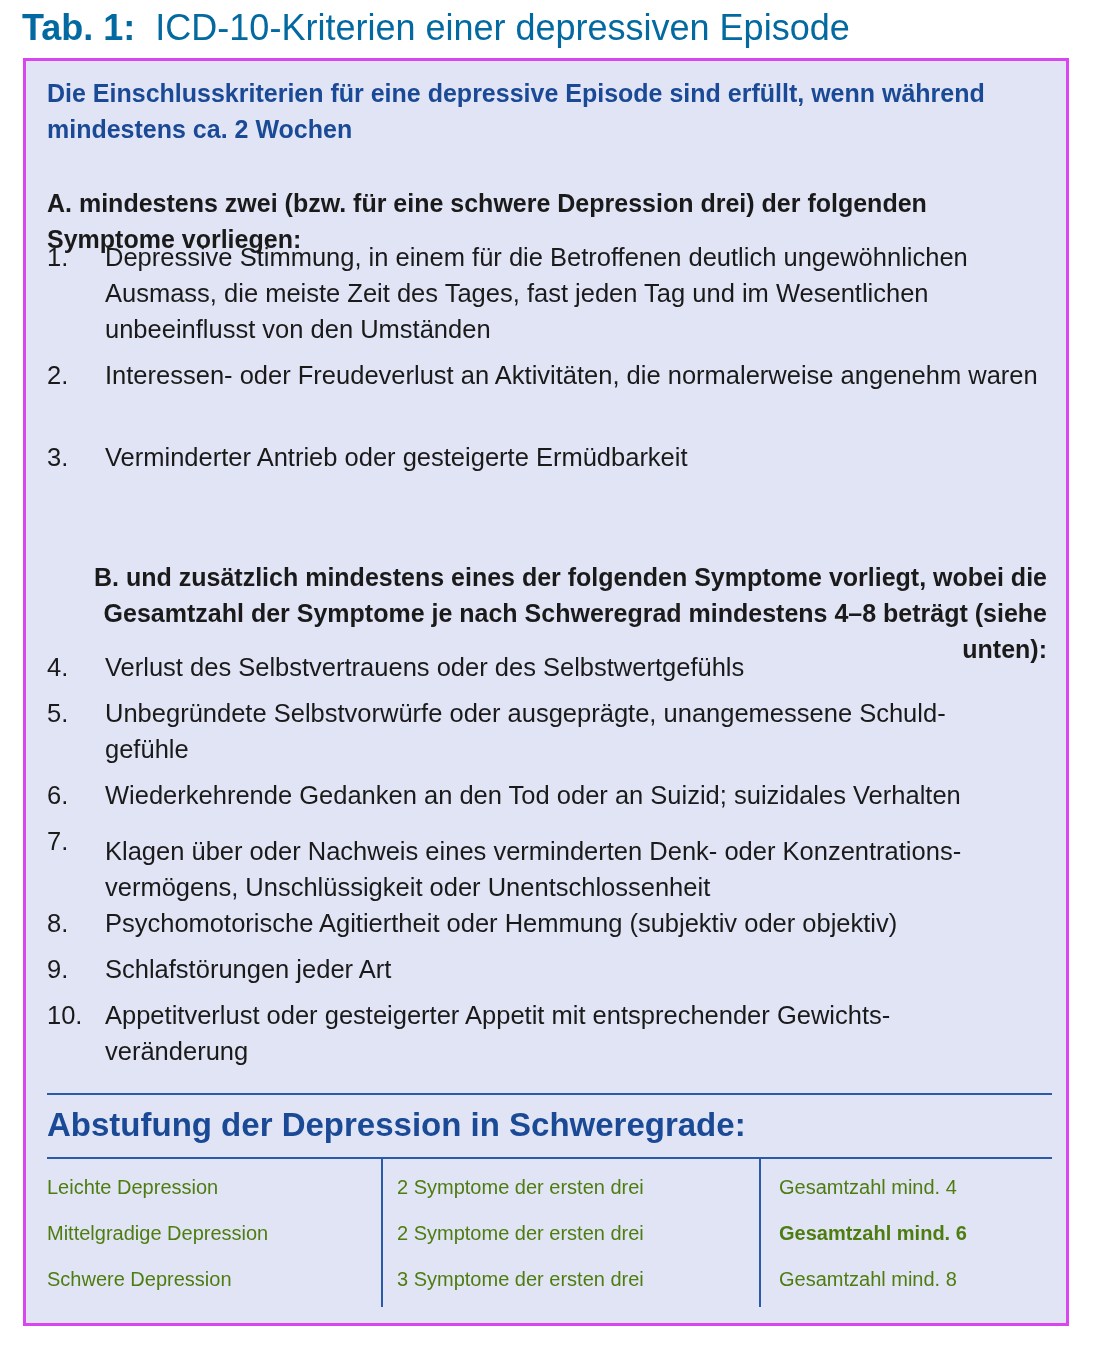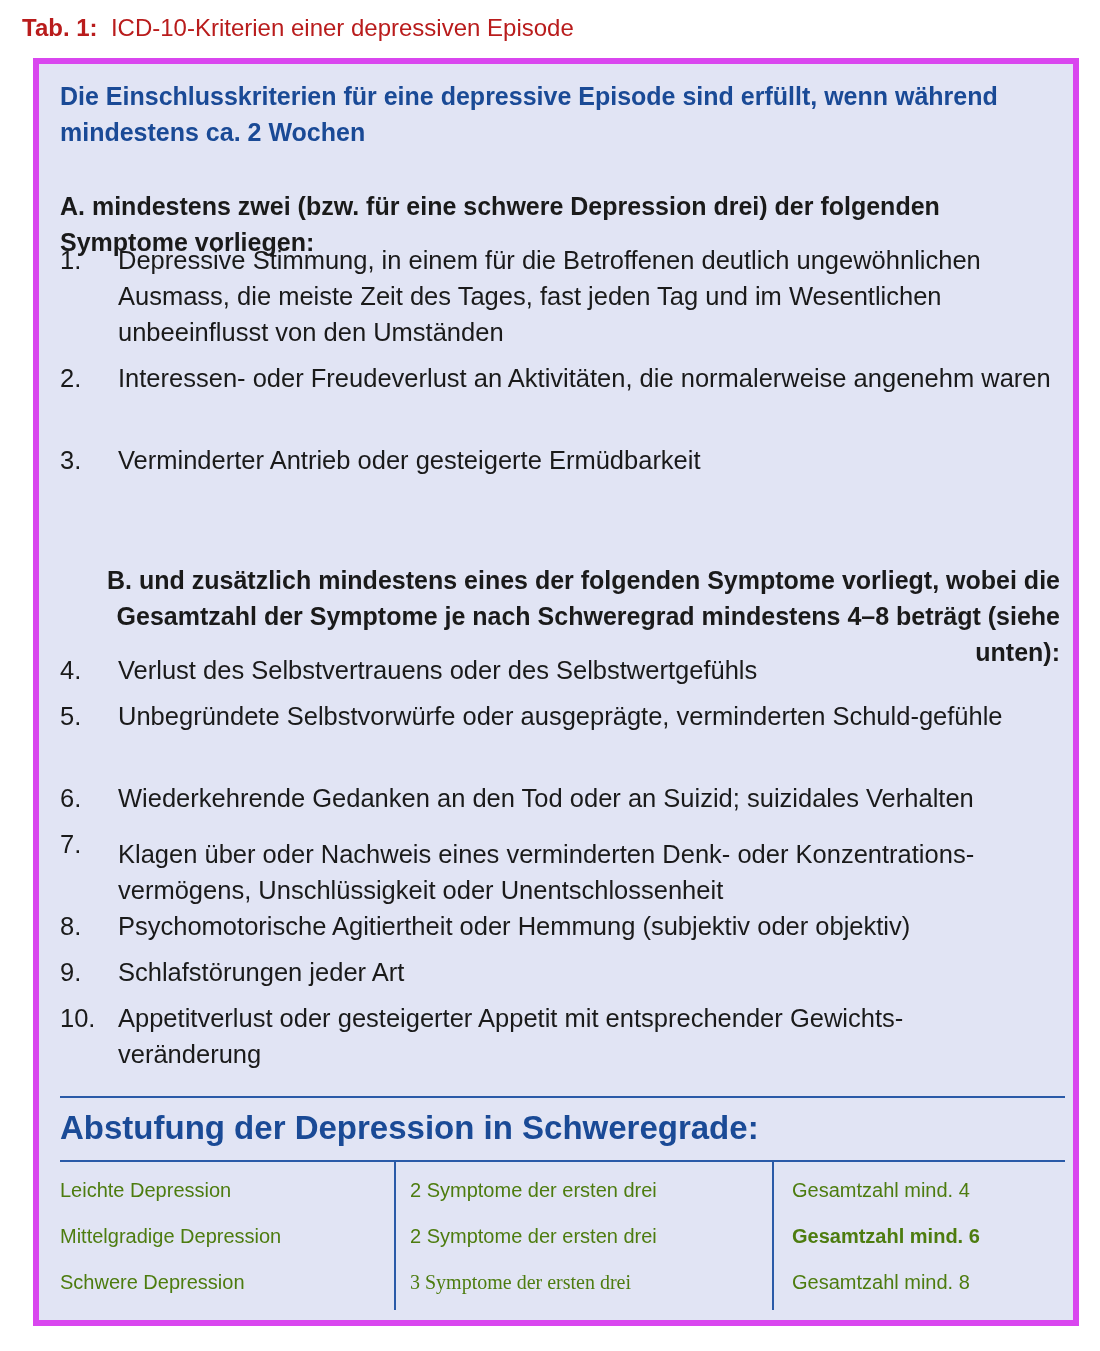--- a/index.html
+++ b/index.html
@@ -1,19 +1,19 @@
 <!DOCTYPE html>
 <html><head>
 <meta charset="utf-8">
 <style>
   html, body { margin: 0; padding: 0; background: #ffffff; }
   body { width: 1100px; height: 1351px; position: relative; font-family: "Liberation Sans", sans-serif; color: #1a1a1a; }
-  .caption { position: absolute; left: 22px; top: 10px; font-size: 24px; line-height: 36px; color: #b91c1c; white-space: nowrap; }
+  .caption { position: absolute; left: 22px; top: 10px; font-size: 36px; line-height: 36px; color: #0369a1; white-space: nowrap; }
   .caption .lbl { font-weight: bold; }
-  .box { position: absolute; left: 33px; top: 58px; width: 1046px; height: 1268px; background: #e1e4f4; border: 6px solid #d946ef; box-sizing: border-box; }
+  .box { position: absolute; left: 23px; top: 58px; width: 1046px; height: 1268px; background: #e1e4f4; border: 3px solid #d946ef; box-sizing: border-box; }
   .intro { position: absolute; left: 21px; top: 14px; width: 1000px; font-weight: bold; color: #1a4a96; font-size: 25px; line-height: 36px; }
   .sec-head { position: absolute; left: 21px; width: 1000px; font-weight: bold; font-size: 25px; line-height: 36px; color: #1a1a1a; margin-top: 28px; }
   .item { position: absolute; left: 21px; width: 1006px; font-size: 25.5px; line-height: 36px; color: #1a1a1a; }
   .item .num { position: absolute; left: 0; top: 0; width: 58px; }
   .item .txt { display: block; margin-left: 58px; }
   .hr { position: absolute; left: 21px; width: 1005px; height: 0; border-top: 2px solid #2a5aa8; }
   .grade-title { position: absolute; left: 21px; top: 1046px; font-weight: bold; color: #1a4a96; font-size: 33px; line-height: 36px; }
   .grid { position: absolute; left: 21px; top: 1096px; width: 1005px; height: 150px; }
   .vline { position: absolute; top: 0; height: 150px; width: 0; border-left: 2px solid #2a5aa8; }
   .cell { position: absolute; font-size: 20px; line-height: 36px; color: #4d7c0f; white-space: nowrap; }
@@ -45,21 +45,21 @@
   </div>
 
   <div class="sec-head" style="top:470px;text-align:right;">B. und zusätzlich mindestens eines der folgenden Symptome vorliegt, wobei die Gesamtzahl der Symptome je nach Schweregrad mindestens 4–8 beträgt (siehe unten):</div>
 
   <div class="item" style="top:588px;">
     <span class="num">4.</span>
     <span class="txt">Verlust des Selbstvertrauens oder des Selbstwertgefühls</span>
   </div>
   <div class="item" style="top:634px;">
     <span class="num">5.</span>
-    <span class="txt" style="width:900px;">Unbegründete Selbstvorwürfe oder ausgeprägte, verminderten Schuld-gefühle</span>
+    <span class="txt" style="width:900px;">Unbegründete Selbstvorwürfe oder ausgeprägte, unangemessene Schuld-gefühle</span>
   </div>
   <div class="item" style="top:716px;">
     <span class="num">6.</span>
     <span class="txt">Wiederkehrende Gedanken an den Tod oder an Suizid; suizidales Verhalten</span>
   </div>
   <div class="item" style="top:762px;">
     <span class="num">7.</span>
     <span class="txt" style="width:930px;margin-top:10px;">Klagen über oder Nachweis eines verminderten Denk- oder Konzentrations-vermögens, Unschlüssigkeit oder Unentschlossenheit</span>
   </div>
   <div class="item" style="top:844px;">
@@ -87,16 +87,16 @@
 
     <div class="cell" style="left:0; top:12px;">Leichte Depression</div>
     <div class="cell" style="left:350px; top:12px;">2 Symptome der ersten drei</div>
     <div class="cell" style="left:732px; top:12px;">Gesamtzahl mind. 4</div>
 
     <div class="cell" style="left:0; top:58px;">Mittelgradige Depression</div>
     <div class="cell" style="left:350px; top:58px;">2 Symptome der ersten drei</div>
     <div class="cell" style="left:732px; top:58px;font-weight:bold;">Gesamtzahl mind. 6</div>
 
     <div class="cell" style="left:0; top:104px;">Schwere Depression</div>
-    <div class="cell" style="left:350px; top:104px;font-family:Liberation Serif, serif;">3 Symptome der ersten drei</div>
+    <div class="cell" style="left:350px; top:104px;">3 Symptome der ersten drei</div>
     <div class="cell" style="left:732px; top:104px;">Gesamtzahl mind. 8</div>
   </div>
 </div>
 
 </body></html>

